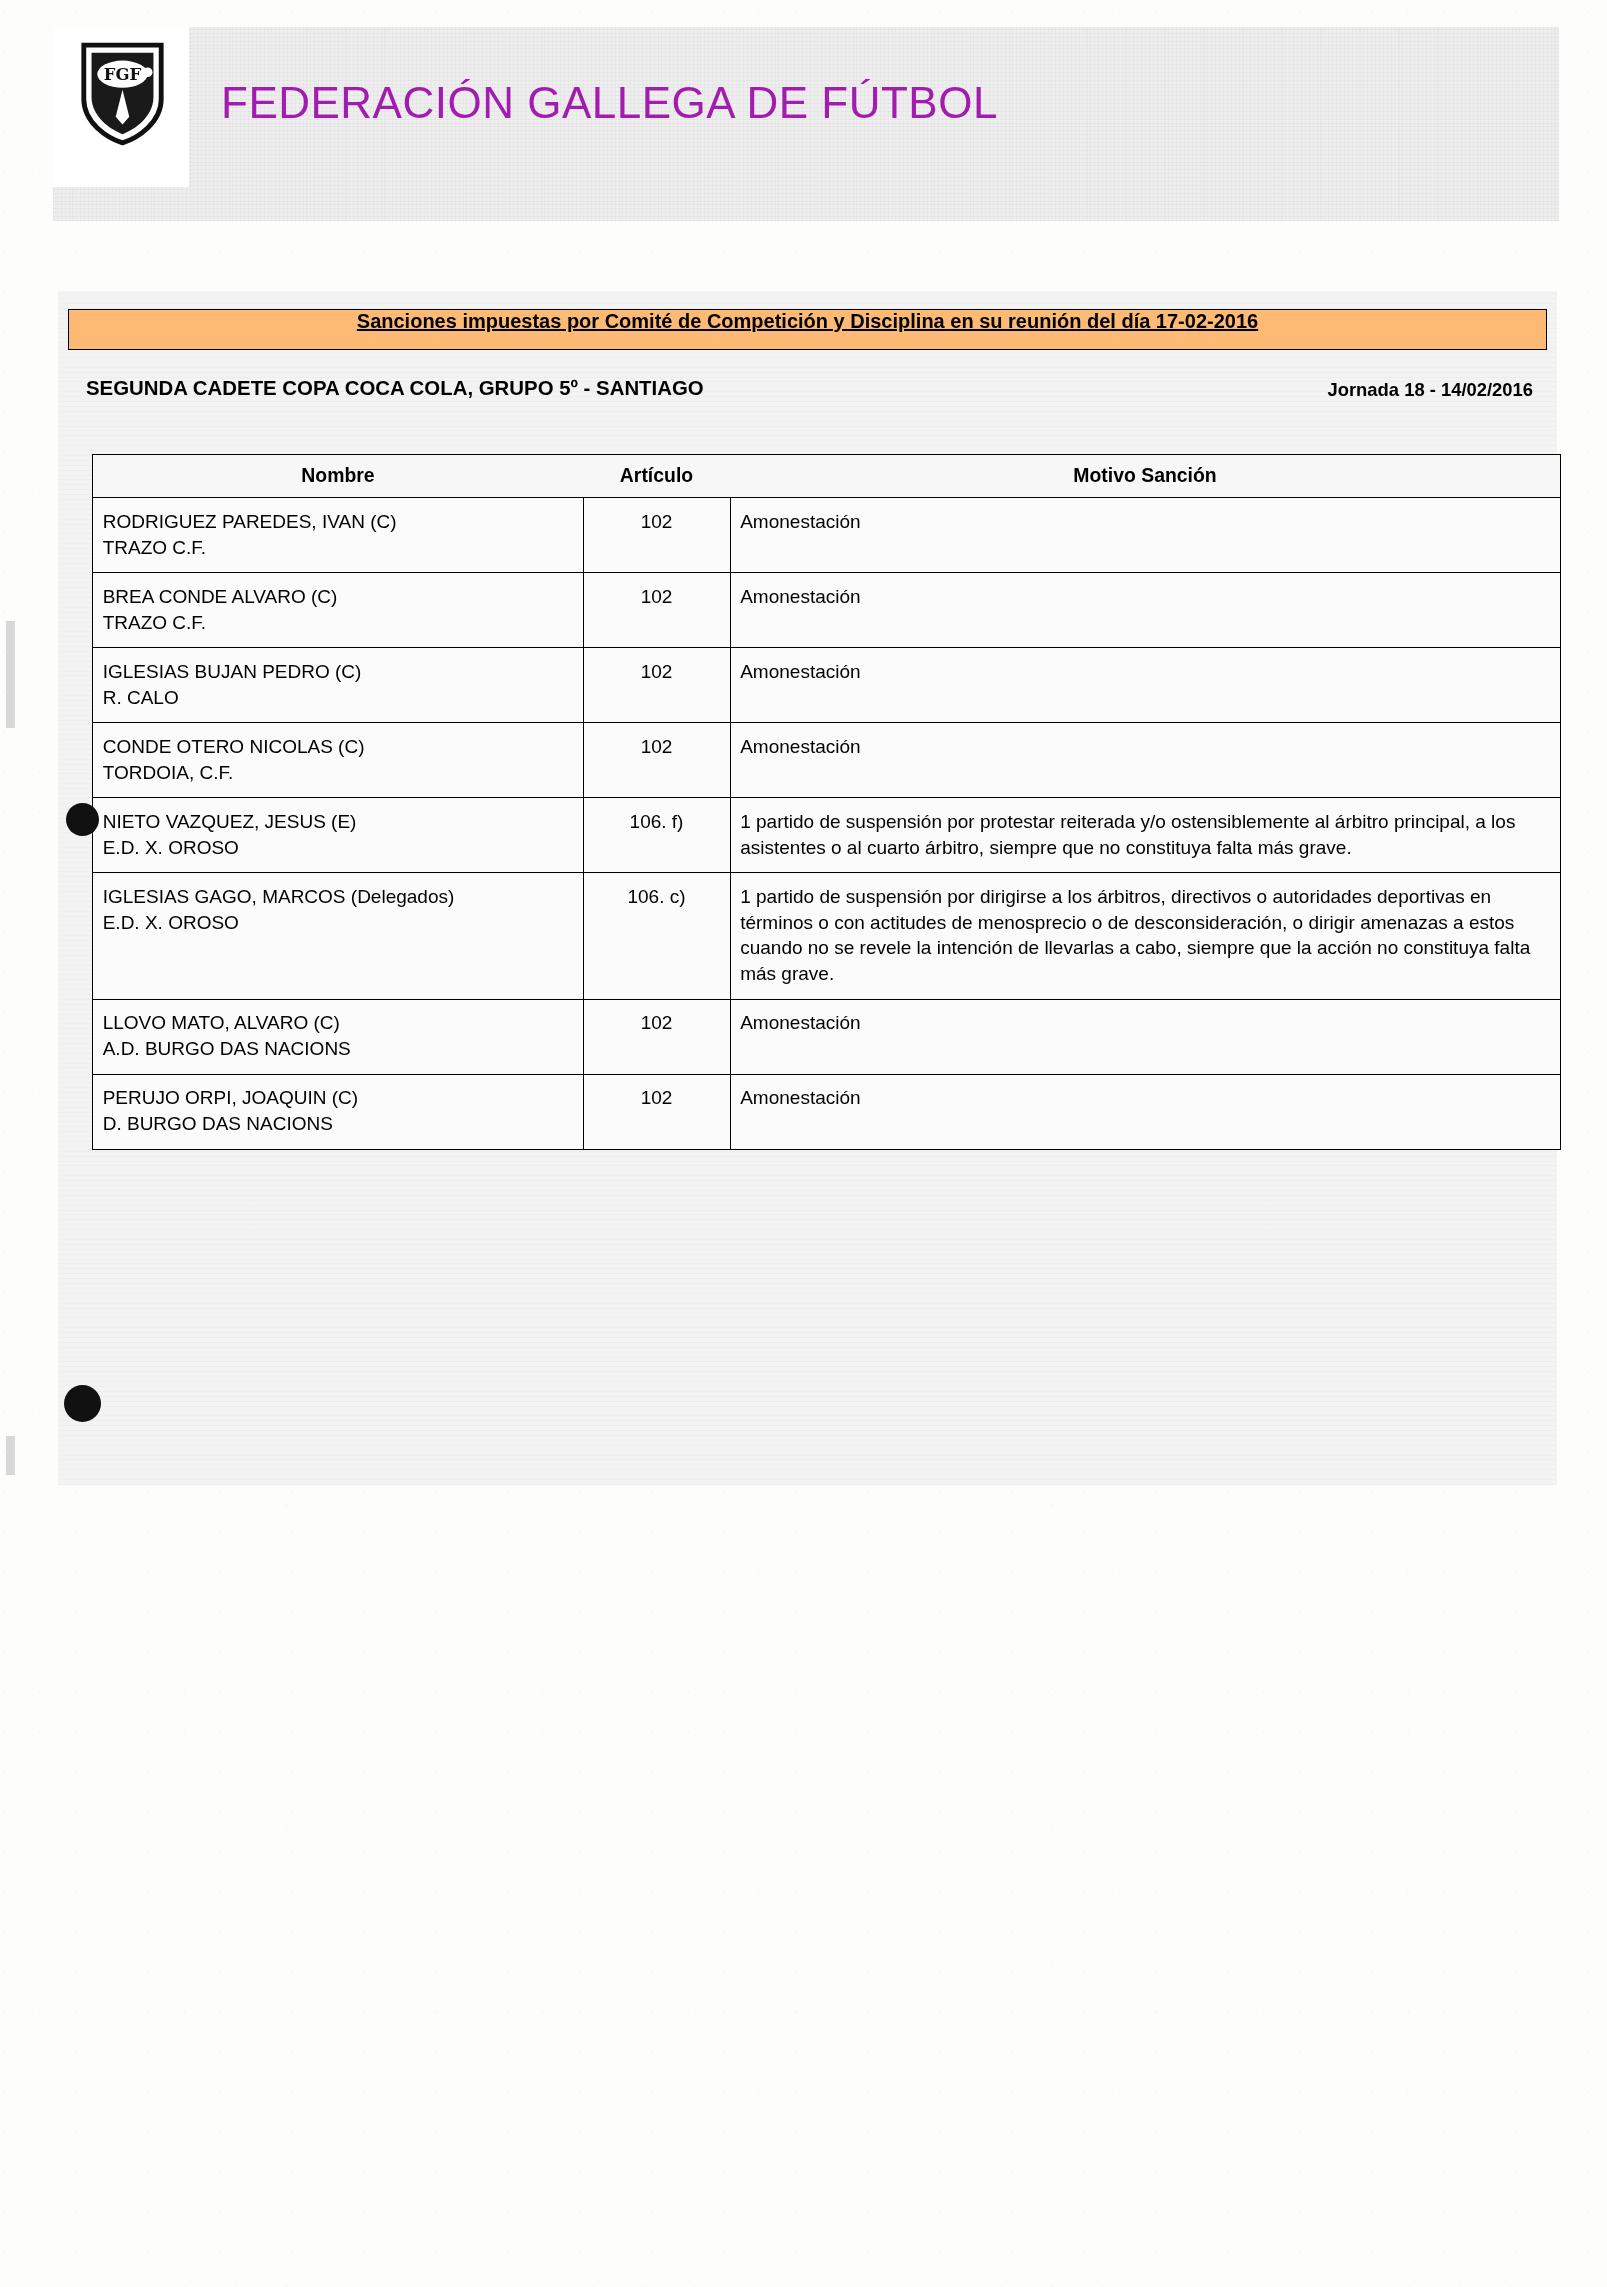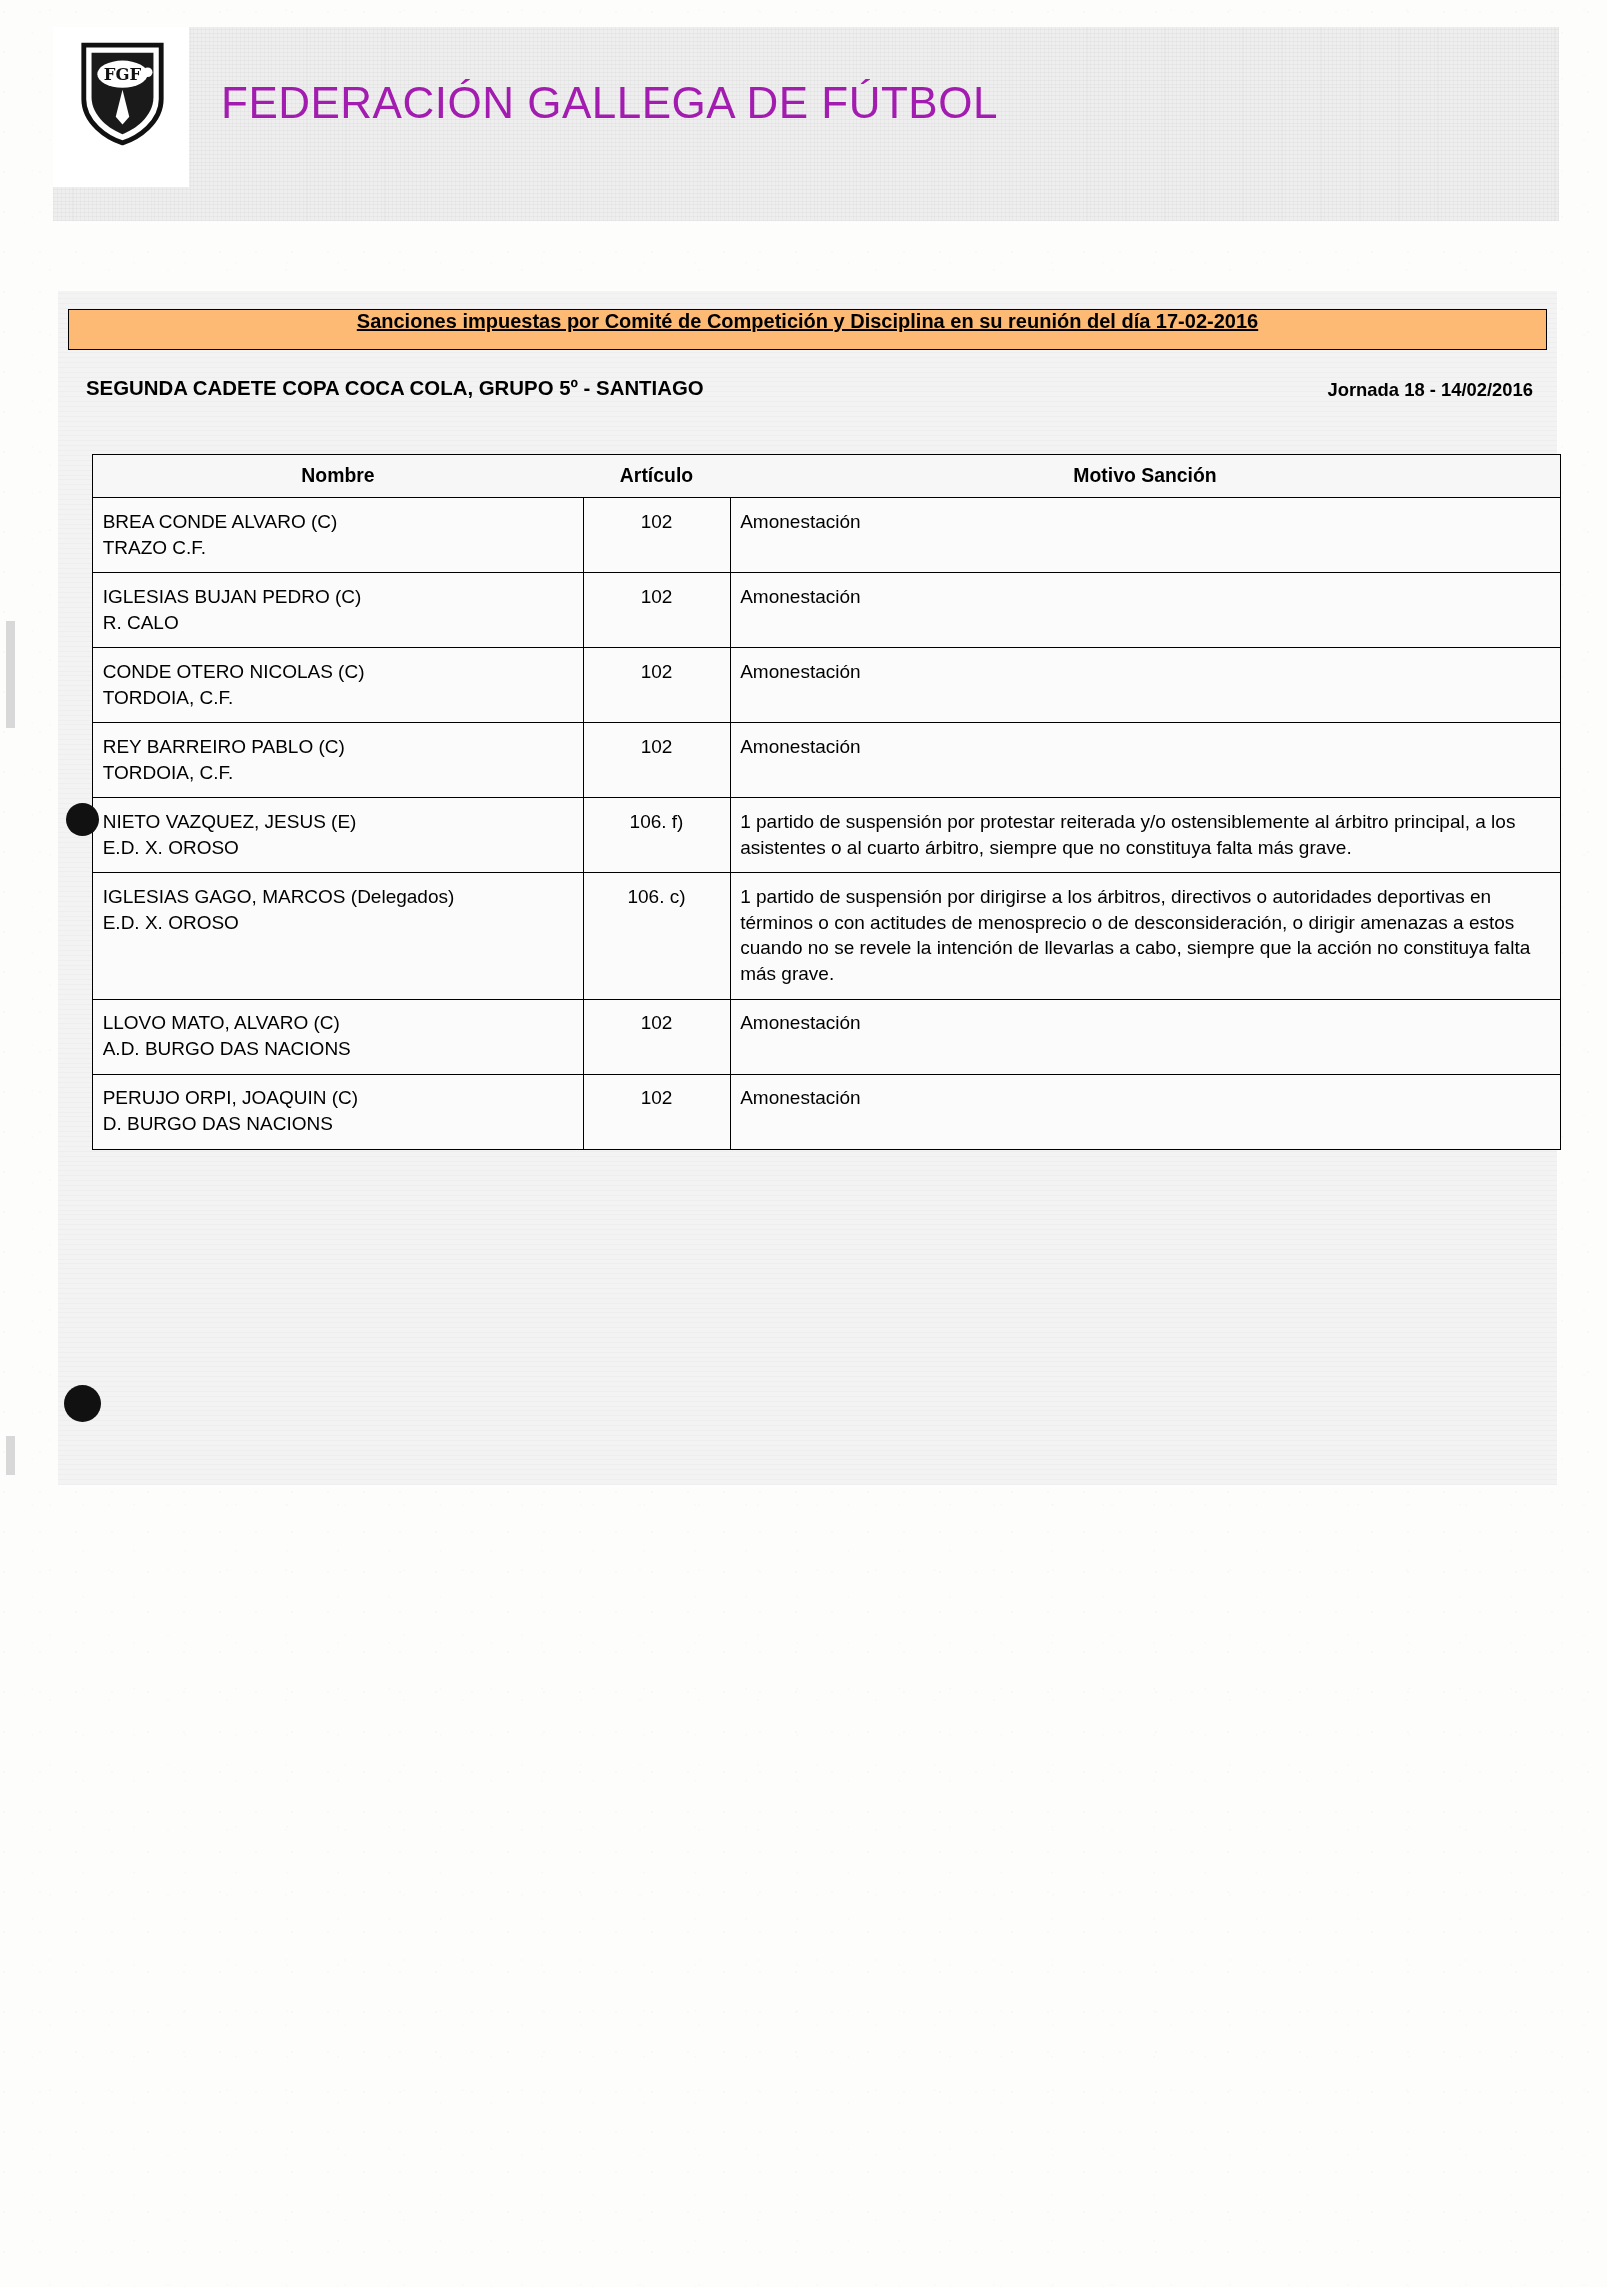--- a/index.html
+++ b/index.html
@@ -245,45 +245,45 @@
     <thead>
       <tr>
         <th>Nombre</th>
         <th>Artículo</th>
         <th>Motivo Sanción</th>
       </tr>
     </thead>
     <tbody>
       <tr>
         <td class="cell-name">
+          <span class="name-line">RODRIGUEZ PAREDES, IVAN (C)</span>
+          <span class="club-line">TRAZO C.F.</span>
+        </td>
+        <td class="cell-art">102</td>
+        <td class="cell-motivo">Amonestación</td>
+      </tr>
+      <tr>
+        <td class="cell-name">
           <span class="name-line">BREA CONDE ALVARO (C)</span>
           <span class="club-line">TRAZO C.F.</span>
         </td>
         <td class="cell-art">102</td>
         <td class="cell-motivo">Amonestación</td>
       </tr>
       <tr>
         <td class="cell-name">
           <span class="name-line">IGLESIAS BUJAN PEDRO (C)</span>
           <span class="club-line">R. CALO</span>
         </td>
         <td class="cell-art">102</td>
         <td class="cell-motivo">Amonestación</td>
       </tr>
       <tr>
         <td class="cell-name">
           <span class="name-line">CONDE OTERO NICOLAS (C)</span>
-          <span class="club-line">TORDOIA, C.F.</span>
-        </td>
-        <td class="cell-art">102</td>
-        <td class="cell-motivo">Amonestación</td>
-      </tr>
-      <tr>
-        <td class="cell-name">
-          <span class="name-line">REY BARREIRO PABLO (C)</span>
           <span class="club-line">TORDOIA, C.F.</span>
         </td>
         <td class="cell-art">102</td>
         <td class="cell-motivo">Amonestación</td>
       </tr>
       <tr>
         <td class="cell-name name-mid">
           <span class="name-line">NIETO VAZQUEZ, JESUS (E)</span>
           <span class="club-line">E.D. X. OROSO</span>
         </td>

